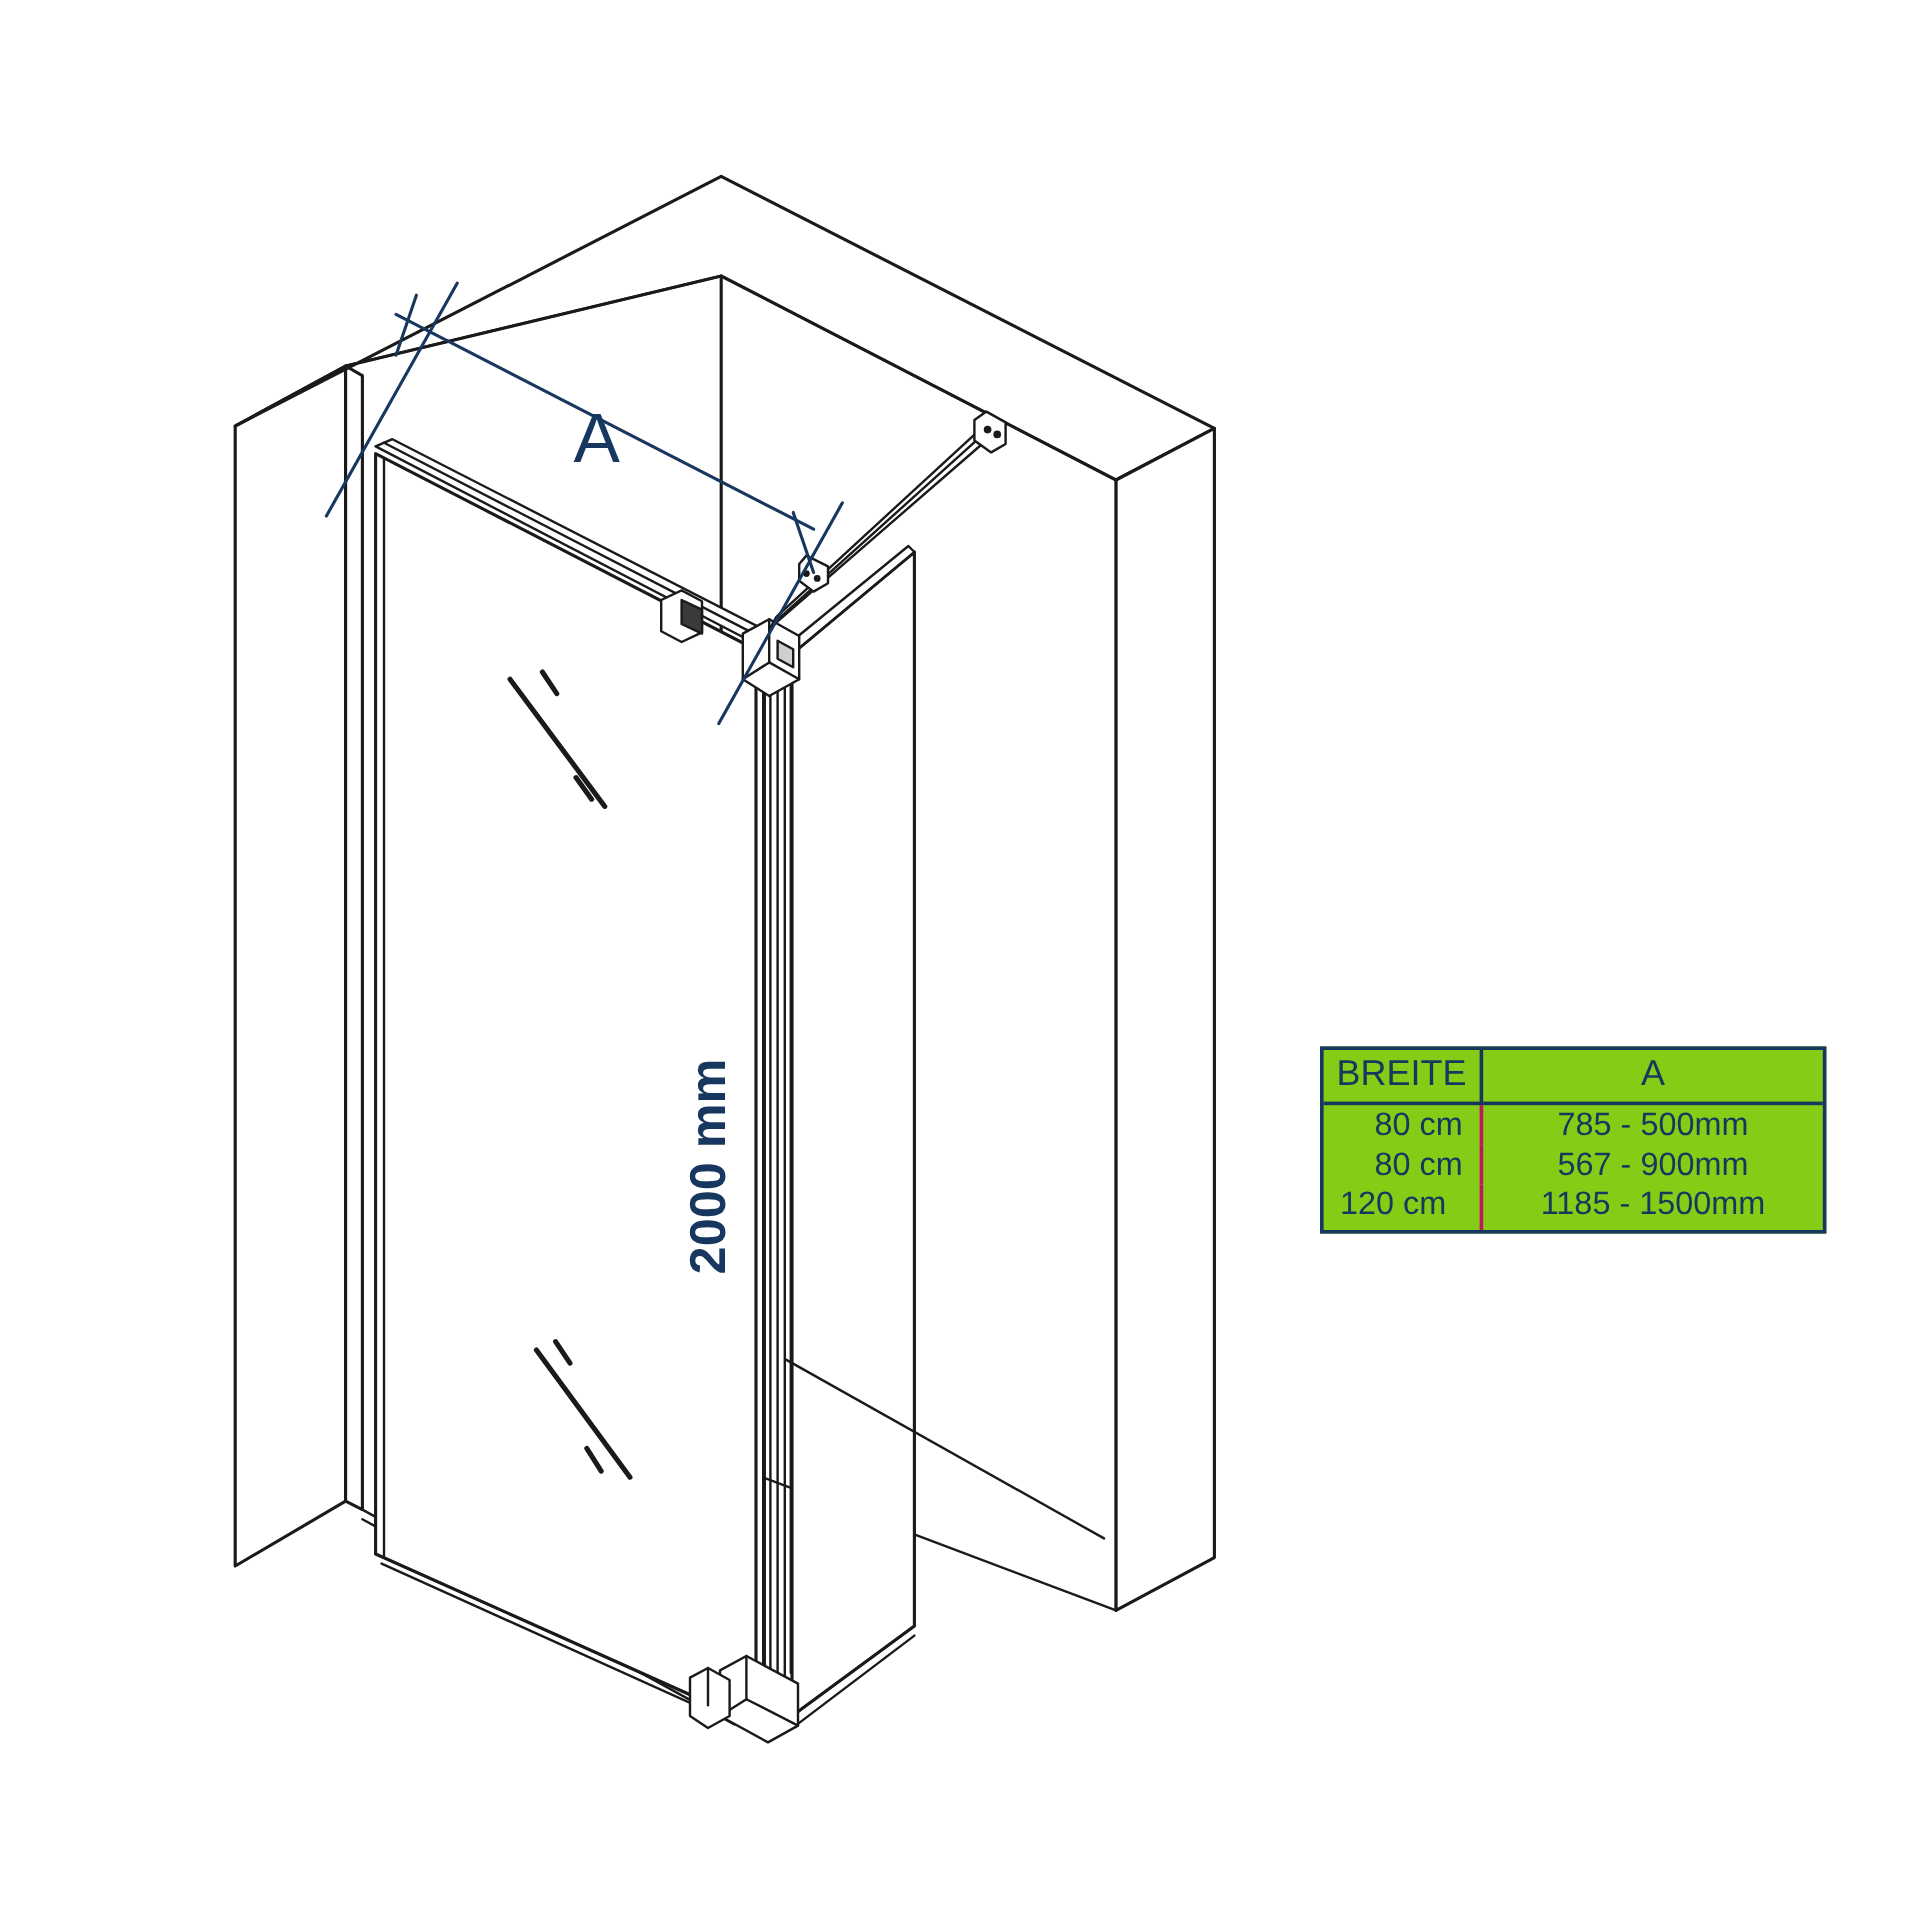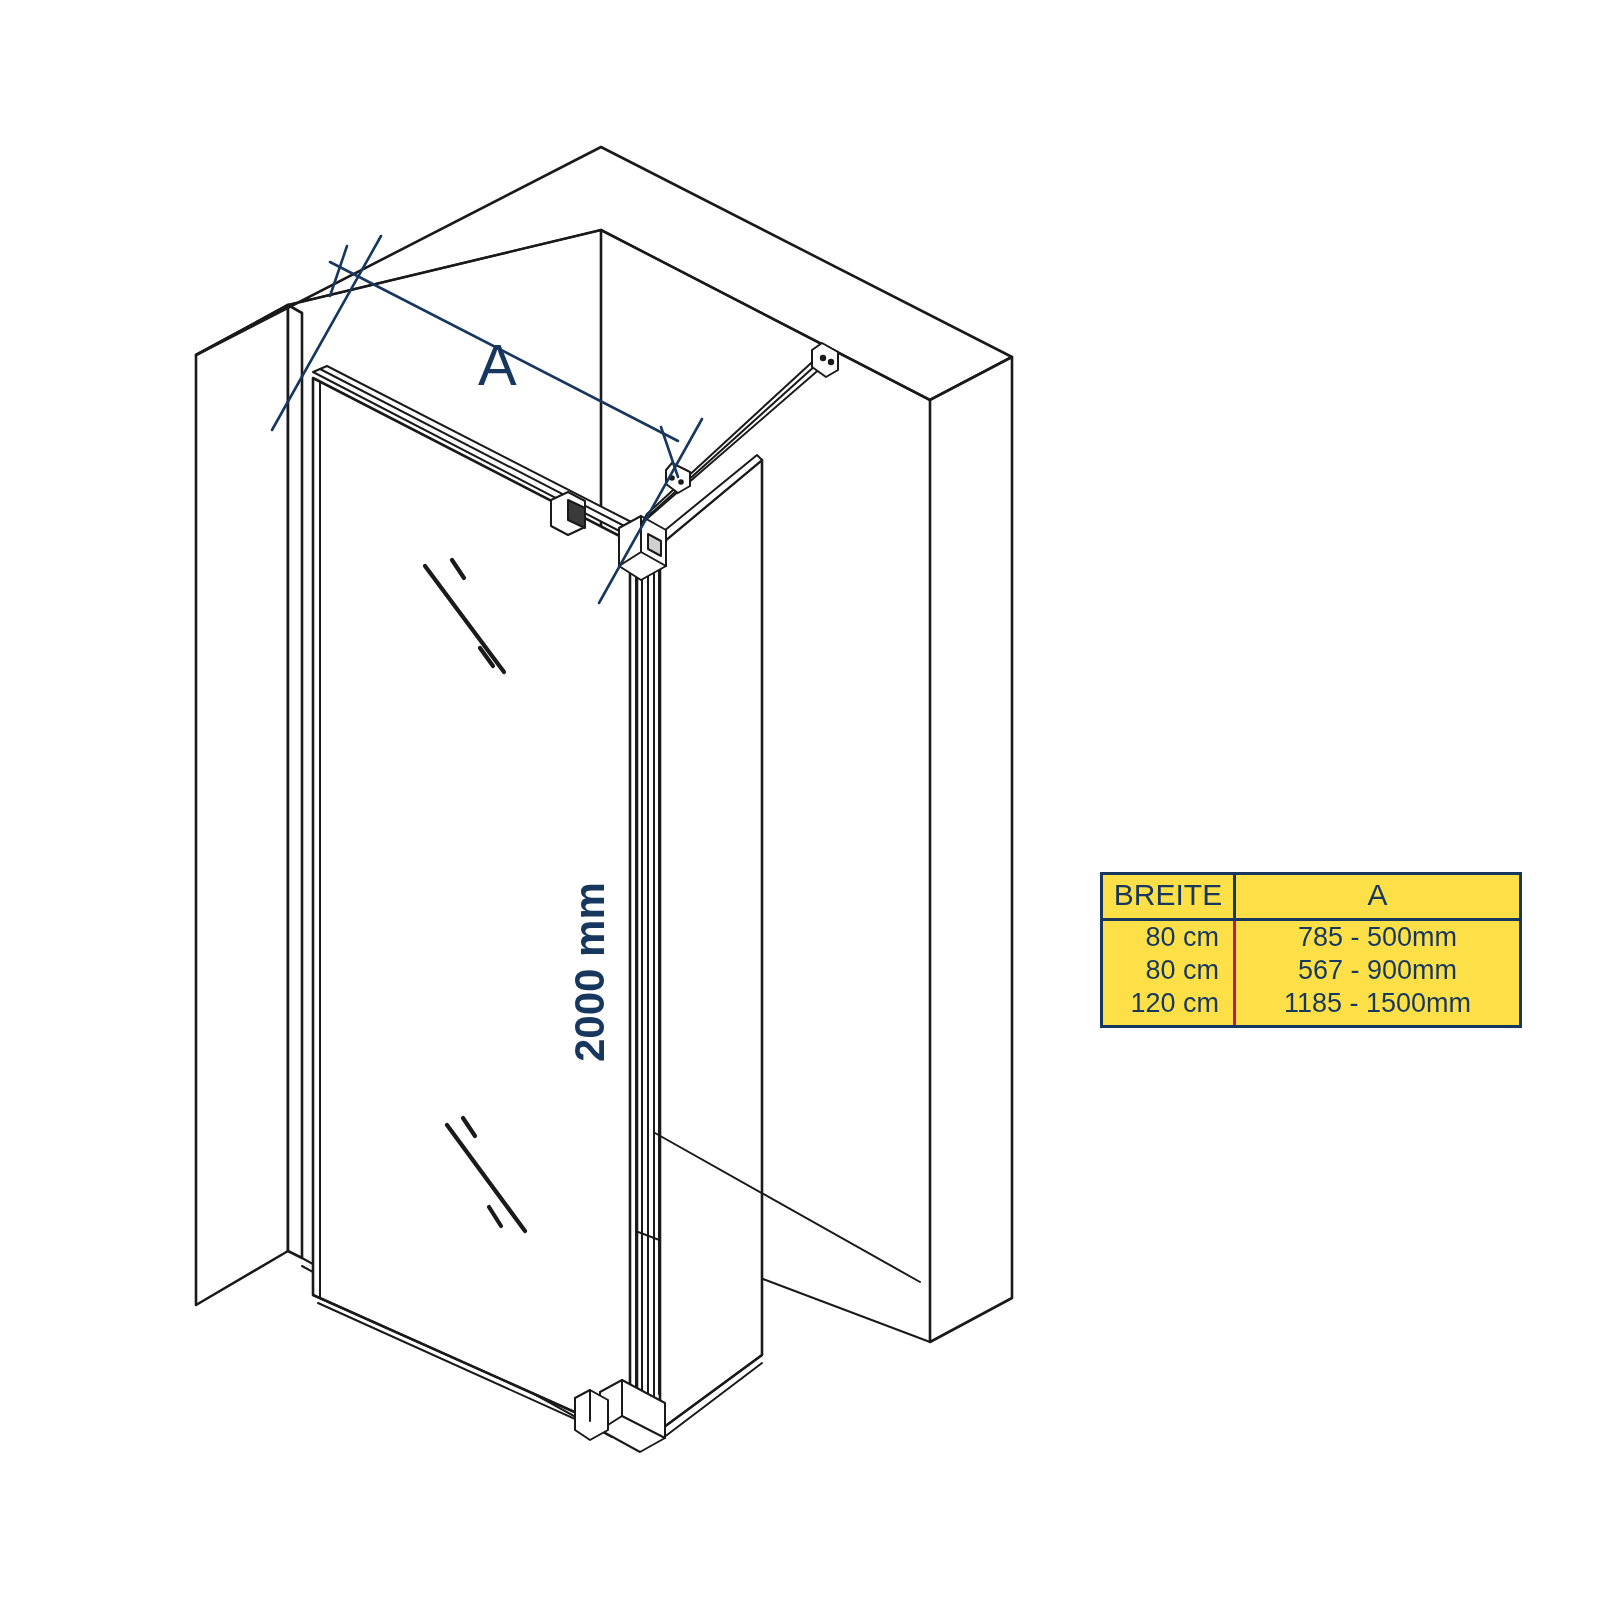--- a/index.html
+++ b/index.html
@@ -37,21 +37,21 @@
     fill: #17375e;
   }
   
   #spec-table {
     position: absolute;
     left: 1100px;
     top: 872px;
     width: 416px;
     border: 3px solid #17375e;
     border-collapse: collapse;
-    background: #fde047;
+    background: #84cc16;
     color: #17375e;
     font-family: "Liberation Sans", sans-serif;
   }
   #spec-table table {
     border-collapse: collapse;
     width: 100%;
   }
   #spec-table th {
     font-weight: normal;
     font-size: 30px;
@@ -70,20 +70,21 @@
     color: #17375e;
     line-height: 1.12;
   }
   #spec-table td.c1 {
     border-right: 3px solid #be185d;
     padding-right: 14px;
     text-align: right;
   }
   #spec-table tbody tr:last-child td {
     padding-bottom: 6px;
+    text-align: center;
   }
   .unit {
     font-size: 27px;
   }
   .val-num { white-space: pre; }
 </style>
 </head>
 <body>
 
 <div id="canvas">

